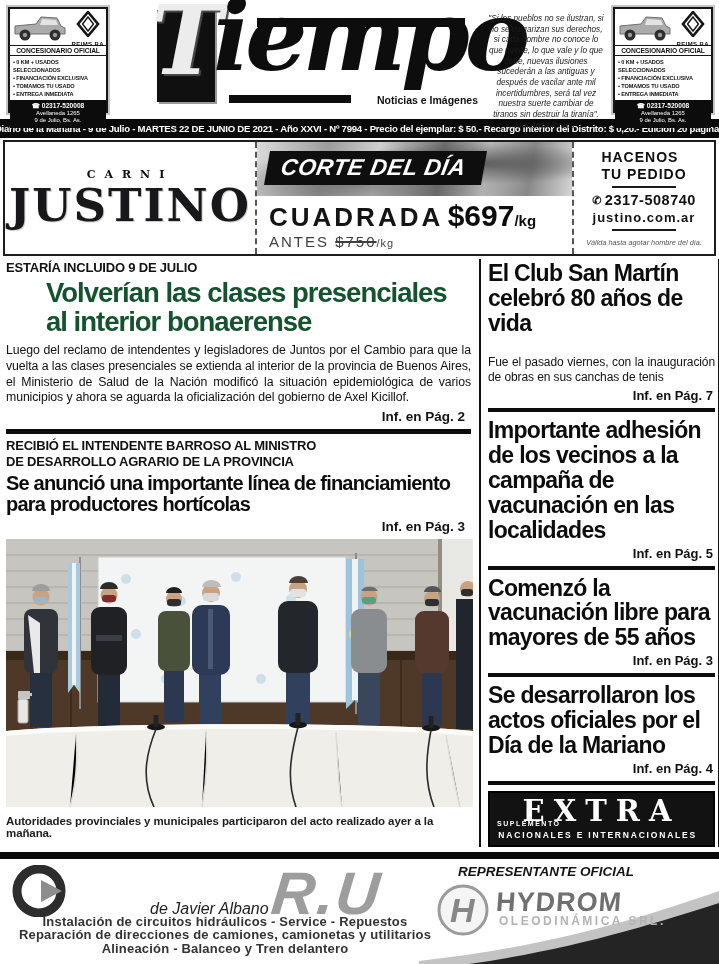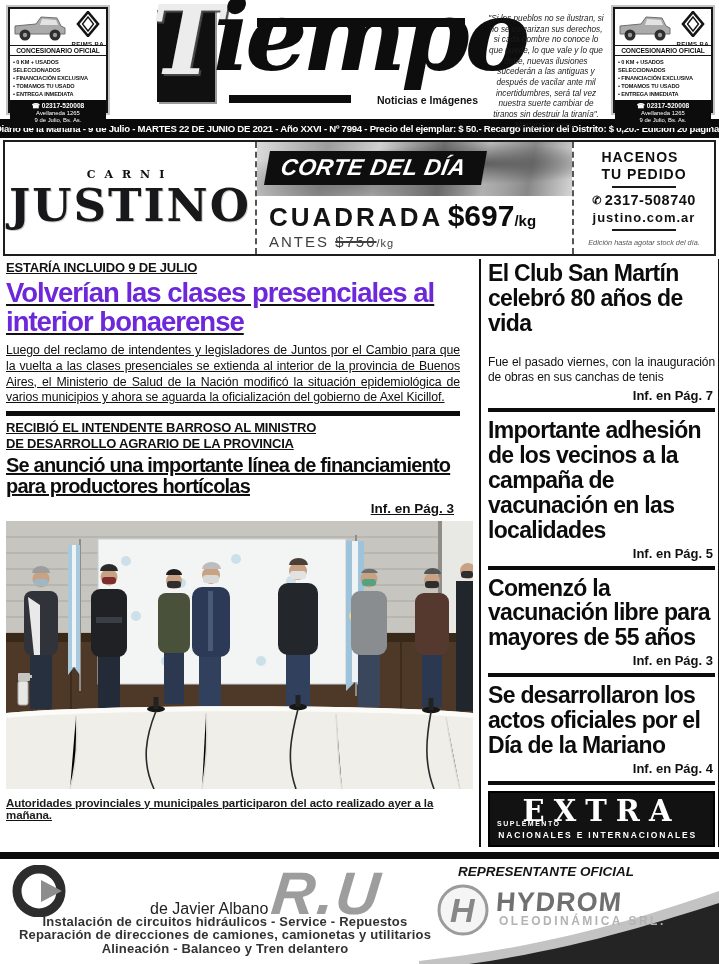--- a/index.html
+++ b/index.html
@@ -57,25 +57,25 @@
   .j-right { width:140px; display:flex; flex-direction:column; align-items:center; justify-content:center; padding:4px 4px; }
   .j-order { font-weight:bold; font-size:14px; letter-spacing:1px; line-height:1.2; text-align:left; color:#0e0e0e; }
   .j-hr { width:64px; border-top:2px solid #1a1a1a; margin:4px 0; }
   .j-phone { font-weight:bold; font-size:14.5px; letter-spacing:.5px; display:flex; align-items:center; gap:3px; }
   .j-wicon { font-size:11px; }
   .j-site { font-weight:bold; font-size:13px; letter-spacing:1px; margin-top:2px; }
   .j-valid { font-style:italic; font-size:7.3px; color:#555; margin-top:3px; }
 
   
   #main { display:flex; margin-top:3px; }
-  #left-col { width:481px; padding:2px 19px 0 6px; border-right:2px solid #101010;text-decoration:underline; }
+  #left-col { width:481px; padding:2px 8px 0 6px; border-right:2px solid #101010; }
   #right-col { flex:1; padding:0 3px 0 7px; border-right:1.5px solid #101010; }
 
   .kicker { font-weight:bold; font-size:13px; letter-spacing:-.2px; line-height:1.15; }
-  .headline-1 { font-weight:bold; font-size:27.5px; line-height:1.04; letter-spacing:-1px; color:#6d28d9; margin-top:3px; }
+  .headline-1 { font-weight:bold; font-size:27.5px; line-height:1.04; letter-spacing:-1px; color:#14532d; margin-top:3px;margin-left:40px; }
   .body-text { font-size:12.3px; line-height:1.28; letter-spacing:-.1px; color:#101010; margin-top:7px; text-align:justify; }
   .page-ref { font-weight:bold; font-size:13.5px; text-align:right; padding-right:6px; margin-top:3px; }
   .rule-thick { height:5px; background:#0c0c0c; margin:5px 0 4px 0; }
   .kicker-2 { font-weight:bold; font-size:13px; letter-spacing:-.2px; line-height:1.2; max-width:320px; margin-top:2px; }
   .headline-2 { font-weight:bold; font-size:20px; line-height:1.06; letter-spacing:-.8px; color:#0d0d0d; margin-top:4px; }
   .photo-wrap { margin-top:5px; }
   .photo-caption { font-weight:bold; font-size:11.5px; color:#1d1d1d; margin-top:4px; letter-spacing:-.1px; }
 
   .rc-headline { font-weight:bold; font-size:23px; line-height:1.08; letter-spacing:-.7px; color:#0c0c0c; margin-top:2px; }
   .rc-deck { font-size:12px; line-height:1.25; margin-top:20px; text-align:justify; letter-spacing:-.1px; }
@@ -87,21 +87,21 @@
   .extra-title { text-align:center; font-family:"DejaVu Serif", serif; font-weight:bold; font-size:29px; letter-spacing:9px; line-height:1; margin-top:4px; }
   .extra-sup { position:absolute; left:7px; top:27px; font-size:7px; letter-spacing:1.5px; font-weight:bold; }
   .extra-nat { position:absolute; right:16px; bottom:5px; font-size:8.5px; letter-spacing:1.8px; font-weight:bold; }
 
   
   #bottom-ad { position:relative; margin-top:5px; height:119px; border-top:7px solid #0b0b0b; background:#fff; overflow:hidden; }
   .swoosh { position:absolute; right:0; bottom:0; }
   .ru-text { position:absolute; left:272px; top:0px; font-weight:bold; font-style:italic; font-size:60px; color:#9d9d9d; letter-spacing:2px; transform:skewX(-6deg); }
   .leo-logo { position:absolute; left:12px; top:6px; }
   .leo-name { position:absolute; left:80px; top:12px; font-weight:bold; font-size:28px; letter-spacing:.5px; color:#1c1c1c; }
-  .leo-sub { position:absolute; left:150px; top:41px; font-size:16px; color:#222; }
+  .leo-sub { position:absolute; left:150px; top:41px; font-style:italic; font-size:16px; color:#222; }
   .rep-label { position:absolute; left:458px; top:5px; font-style:italic; font-weight:bold; font-size:13.5px; color:#141414; }
   .hydrom-logo { position:absolute; left:436px; top:24px; }
   .hydrom-name { position:absolute; left:496px; top:28px; font-weight:bold; font-size:27px; color:#707070; letter-spacing:1px; transform:skewX(-4deg); }
   .hydrom-sub { position:absolute; left:499px; top:55px; font-weight:bold; font-size:12px; color:#b3b3b3; letter-spacing:2.5px; }
   .leo-lines { position:absolute; left:0; top:56px; width:450px; text-align:center; font-weight:bold; font-size:13px; line-height:13.5px; color:#333; letter-spacing:.2px; }
 </style>
 </head>
 <body>
 
 <div id="page">
@@ -213,30 +213,31 @@
         <div>HACENOS</div>
         <div>TU PEDIDO</div>
       </div>
       <div class="j-hr"></div>
       <div class="j-phone">
         <span class="j-wicon">✆</span>
         <span>2317-508740</span>
       </div>
       <div class="j-site">justino.com.ar</div>
       <div class="j-hr"></div>
-      <div class="j-valid">Edición hasta agotar stock del día.</div>
+      <div class="j-valid">Válida hasta agotar hombre del día.</div>
     </div>
   </div>
 
   <div id="main">
 
     <div id="left-col">
       <div class="kicker">ESTARÍA INCLUIDO 9 DE JULIO</div>
       <div class="headline-1">Volverían las clases presenciales al interior bonaerense</div>
       <div class="body-text">Luego del reclamo de intendentes y legisladores de Juntos por el Cambio para que la vuelta a las clases presenciales se extienda al interior de la provincia de Buenos Aires, el Ministerio de Salud de la Nación modificó la situación epidemiológica de varios municipios y ahora se aguarda la oficialización del gobierno de Axel Kicillof.</div>
+      <div class="page-ref">Inf. en Pág. 2</div>
       <div class="rule-thick"></div>
 
       <div class="kicker-2">RECIBIÓ EL INTENDENTE BARROSO AL MINISTRO DE DESARROLLO AGRARIO DE LA PROVINCIA</div>
       <div class="headline-2">Se anunció una importante línea de financiamiento para productores hortícolas</div>
       <div class="page-ref">Inf. en Pág. 3</div>
 
       <div class="photo-wrap">
         <svg width="467" height="268" viewBox="0 0 467 268">
 
           <rect x="0" y="0" width="467" height="150" fill="#c6c5c0"></rect>

